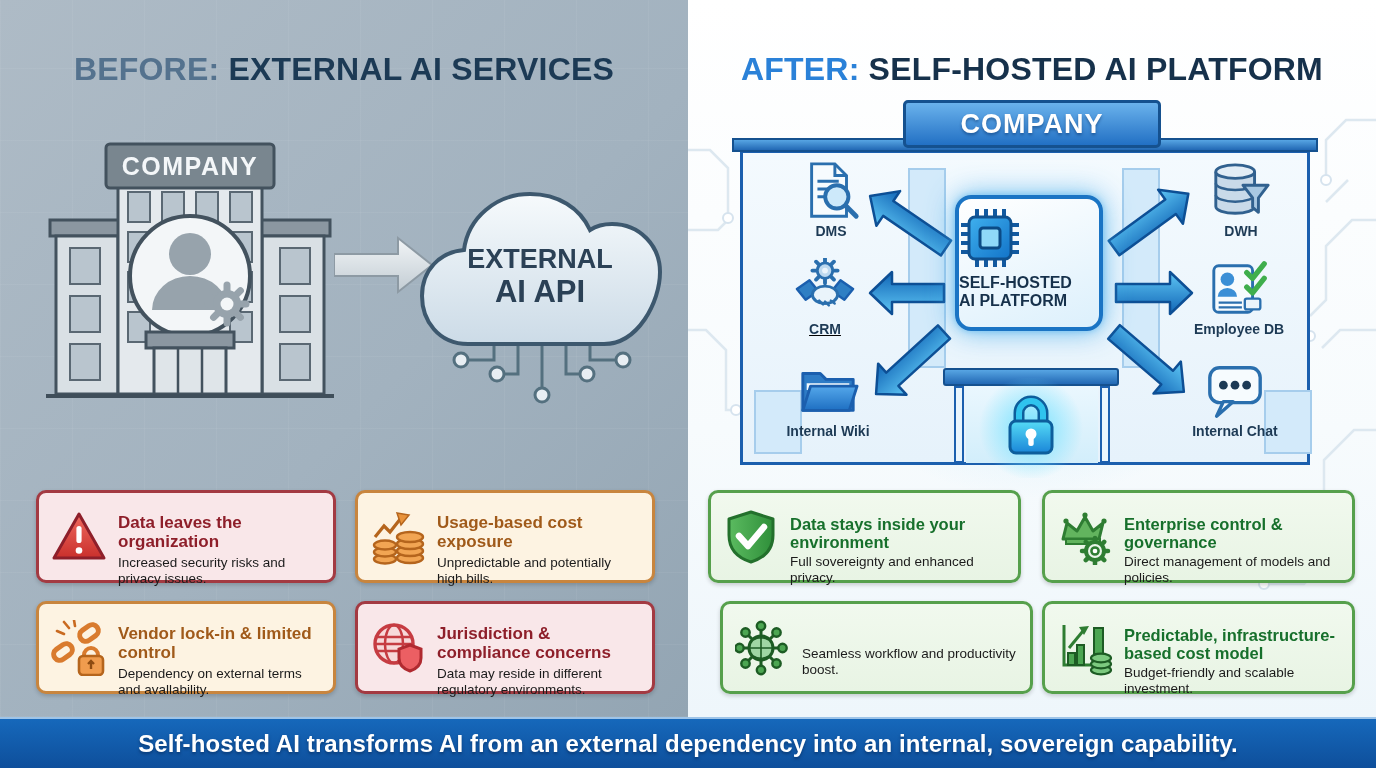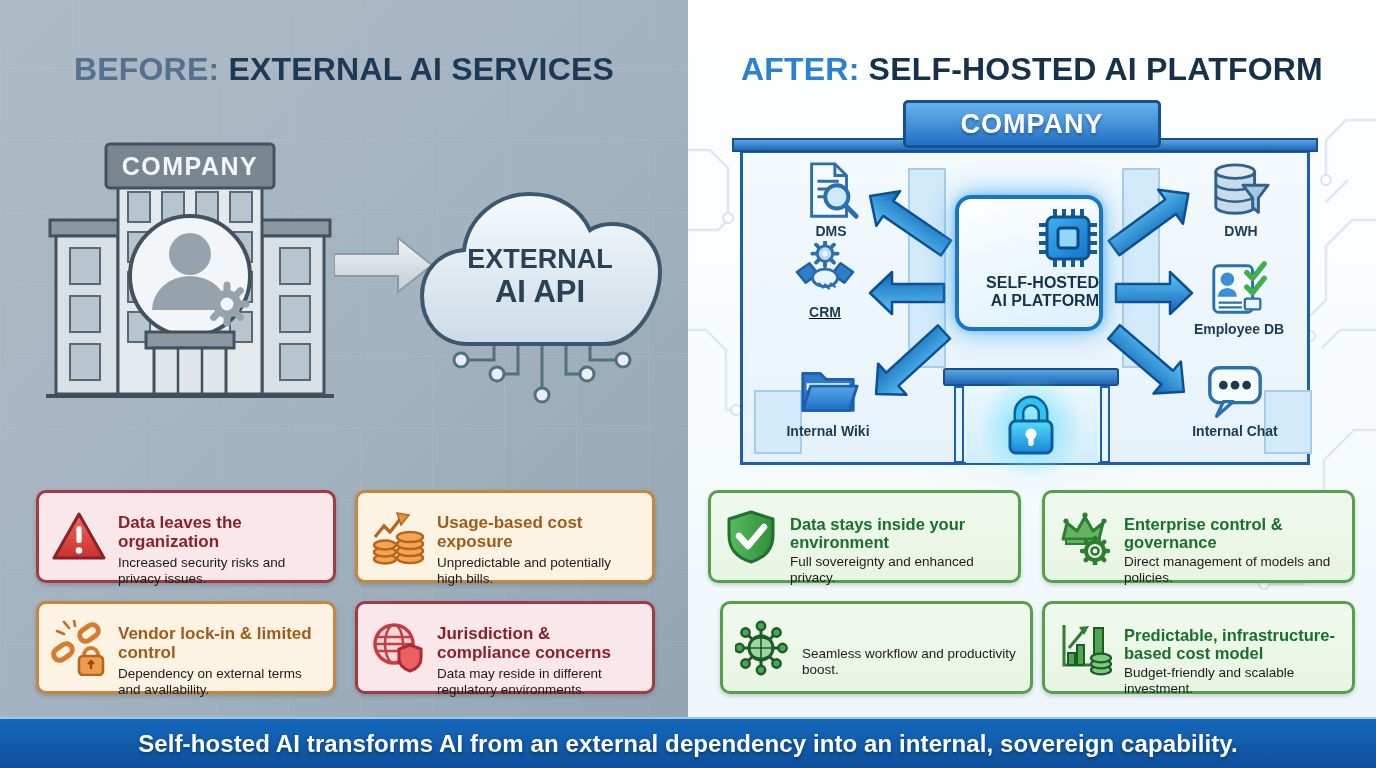--- a/index.html
+++ b/index.html
@@ -46,21 +46,21 @@
   .company-banner{position:absolute;left:215px;top:100px;width:258px;height:48px;z-index:4;
     background:linear-gradient(180deg,#6ab2ec,#2270c4);border:3px solid #15518f;border-radius:5px;
     box-sizing:border-box;display:flex;align-items:center;justify-content:center;
     color:#fff;font-weight:bold;font-size:27px;letter-spacing:1px;
     text-shadow:0 2px 3px rgba(0,40,90,.45);}
   .win{position:absolute;background:#d3eafa;border:2px solid #a6cdec;z-index:1;}
   .chip-card{position:absolute;left:267px;top:195px;width:148px;height:136px;z-index:5;
     box-sizing:border-box;border:4px solid #1a74c4;border-radius:16px;
     background:linear-gradient(160deg,#ffffff,#dcf0fc);
     box-shadow:0 0 28px rgba(64,170,235,.8),0 0 6px rgba(64,170,235,.5);
-    display:flex;flex-direction:column;align-items:flex-end;padding-top:8px;}
+    display:flex;flex-direction:column;align-items:flex-start;padding-top:8px;}
   .chip-label{font-weight:bold;font-size:16px;line-height:1.15;color:#16314b;text-align:center;}
   .sysicon{position:absolute;width:110px;text-align:center;z-index:4;}
   .sysicon .lbl{font-weight:bold;font-size:14px;color:#1d3a55;margin-top:1px;}
   .canopy{position:absolute;left:255px;top:368px;width:176px;height:18px;z-index:3;box-sizing:border-box;
     background:linear-gradient(180deg,#57a5e3,#2268b4);border:2px solid #15518f;border-radius:3px;}
   .pillar{position:absolute;top:386px;width:10px;height:77px;z-index:3;box-sizing:border-box;
     background:#e9f5fd;border:2px solid #1b5fae;}
   .doorglass{position:absolute;left:278px;top:386px;width:132px;height:77px;z-index:2;
     background:linear-gradient(180deg,#eaf7fe,#d2eefb);}
   .lock-glow{position:absolute;left:288px;top:378px;width:110px;height:100px;z-index:3;
@@ -315,21 +315,21 @@
       <svg width="62" height="62" viewBox="0 0 64 64" style="margin:0 auto">
         <path d="M12,4 h24 l12,12 v42 h-36 z" fill="#f6fbfe" stroke="#2a6fae" stroke-width="3"></path>
         <path d="M36,4 v12 h12" fill="none" stroke="#2a6fae" stroke-width="3"></path>
         <path d="M18,22 h22 M18,30 h22 M18,38 h12" stroke="#2a6fae" stroke-width="3"></path>
         <circle cx="38" cy="38" r="12" fill="#cde9fa" stroke="#2a6fae" stroke-width="4"></circle>
         <line x1="47" y1="47" x2="58" y2="58" stroke="#2a6fae" stroke-width="5" stroke-linecap="round"></line>
       </svg>
       <div class="lbl">DMS</div>
     </div>
 
-    <div class="sysicon" style="left:82px;top:241px;text-decoration:underline;">
+    <div class="sysicon" style="left:82px;top:258px;text-decoration:underline;">
       <svg width="62" height="62" viewBox="0 0 64 64" style="margin:0 auto">
         <g transform="translate(32,13)">
           <path d="M0,-13V-8M0,8V13M-13,0H-8M8,0H13M-9.2,-9.2L-5.7,-5.7M9.2,9.2L5.7,5.7M-9.2,9.2L-5.7,5.7M9.2,-9.2L5.7,-5.7" stroke="#2a6fae" stroke-width="4" stroke-linecap="round"></path>
           <circle r="8" fill="#bdd9ef" stroke="#2a6fae" stroke-width="3"></circle>
             <circle r="3" fill="#eaf4fb"></circle>
         </g>
         <path d="M3,32 l13,-9 9,11 -13,9 z" fill="#2f7fc4" stroke="#1b5fae" stroke-width="2.5" stroke-linejoin="round"></path>
         <path d="M61,32 l-13,-9 -9,11 13,9 z" fill="#2f7fc4" stroke="#1b5fae" stroke-width="2.5" stroke-linejoin="round"></path>
         <ellipse cx="32" cy="38" rx="13" ry="9" fill="#eaf4fb" stroke="#2a6fae" stroke-width="3"></ellipse>
         <path d="M26,44 l4,4 M32,45 l4,4 M38,44 l4,3" stroke="#2a6fae" stroke-width="2.5" stroke-linecap="round"></path>

